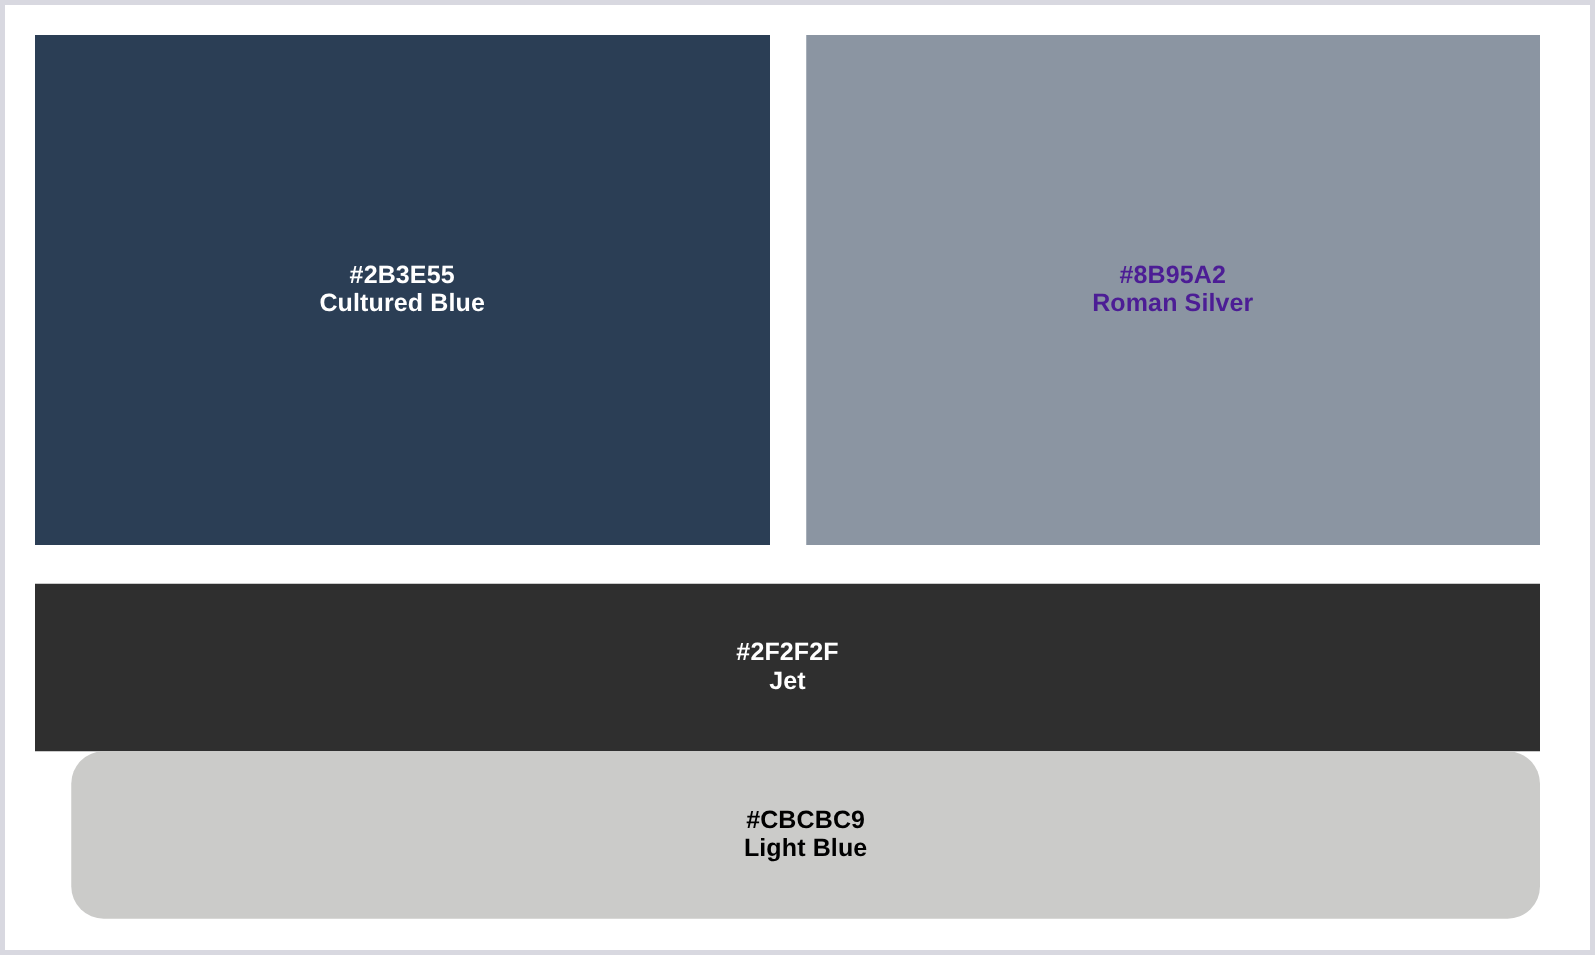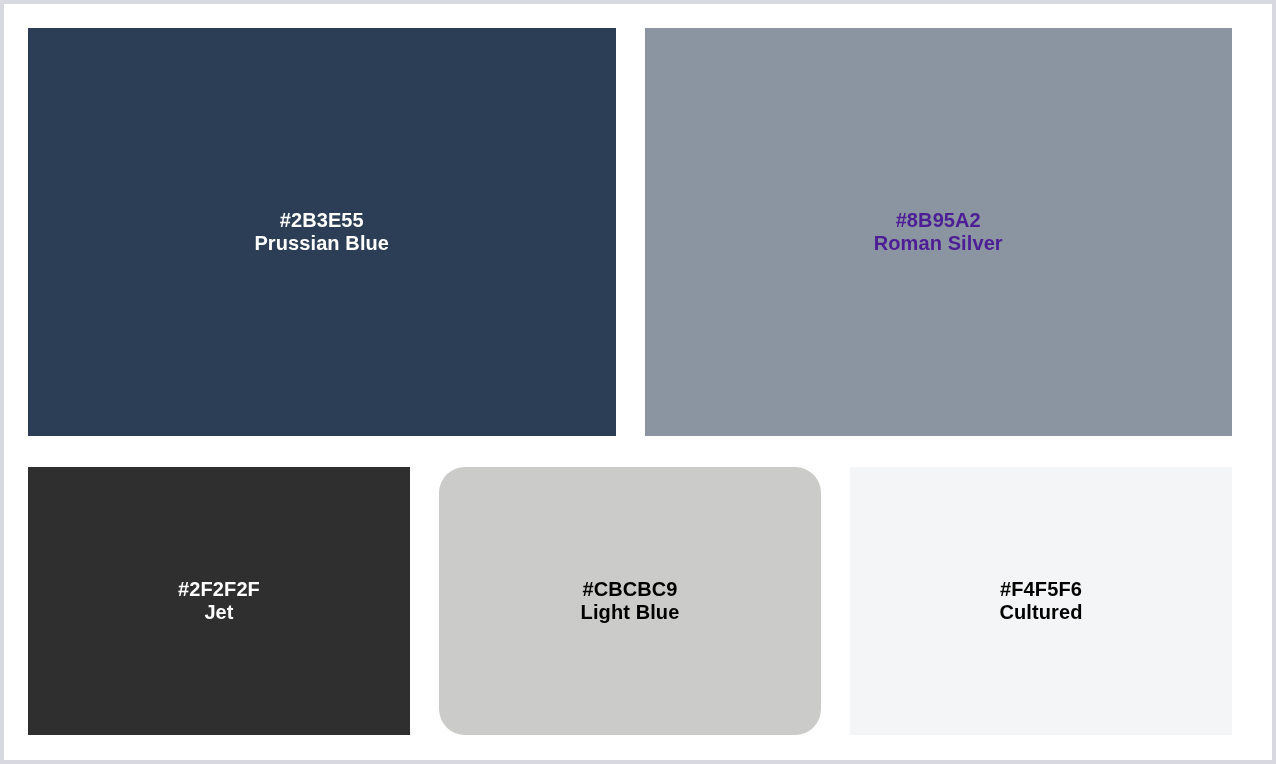--- a/index.html
+++ b/index.html
@@ -35,20 +35,21 @@
     flex-direction: row;
     width: 100%;
     box-sizing: border-box;
   }
   .swatch-row.row-primary {
     height: 408px;
     margin-bottom: 31px;
   }
   .swatch-row.row-secondary {
     height: 268px;
+    flex-direction: column;
   }
   .swatch {
     box-sizing: border-box;
     flex: 1 1 0;
     display: flex;
     align-items: center;
     justify-content: center;
     text-align: center;
   }
   .swatch + .swatch {
@@ -70,21 +71,21 @@
 <body>
 
 <div class="page-frame">
   <div class="palette">
 
     <div class="swatch-row row-primary">
 
       <div class="swatch" style="background-color: rgb(43, 62, 85);">
         <div class="swatch-label" style="color: rgb(255, 255, 255);">
           <span class="swatch-hex">#2B3E55</span>
-          <span class="swatch-name">Prussian Blue</span>
+          <span class="swatch-name">Cultured Blue</span>
         </div>
       </div>
 
       <div class="swatch" style="background-color: rgb(139, 149, 162);">
         <div class="swatch-label" style="color: #4c1d95;">
           <span class="swatch-hex">#8B95A2</span>
           <span class="swatch-name">Roman Silver</span>
         </div>
       </div>
 
@@ -99,23 +100,17 @@
         </div>
       </div>
 
       <div class="swatch" style="background-color: rgb(203, 203, 201); border-radius: 26px;">
         <div class="swatch-label" style="color: rgb(0, 0, 0);">
           <span class="swatch-hex">#CBCBC9</span>
           <span class="swatch-name">Light Blue</span>
         </div>
       </div>
 
-      <div class="swatch" style="background-color: rgb(244, 245, 246);">
-        <div class="swatch-label" style="color: rgb(0, 0, 0);">
-          <span class="swatch-hex">#F4F5F6</span>
-          <span class="swatch-name">Cultured</span>
-        </div>
-      </div>
 
     </div>
 
   </div>
 </div>
 
 </body></html>

